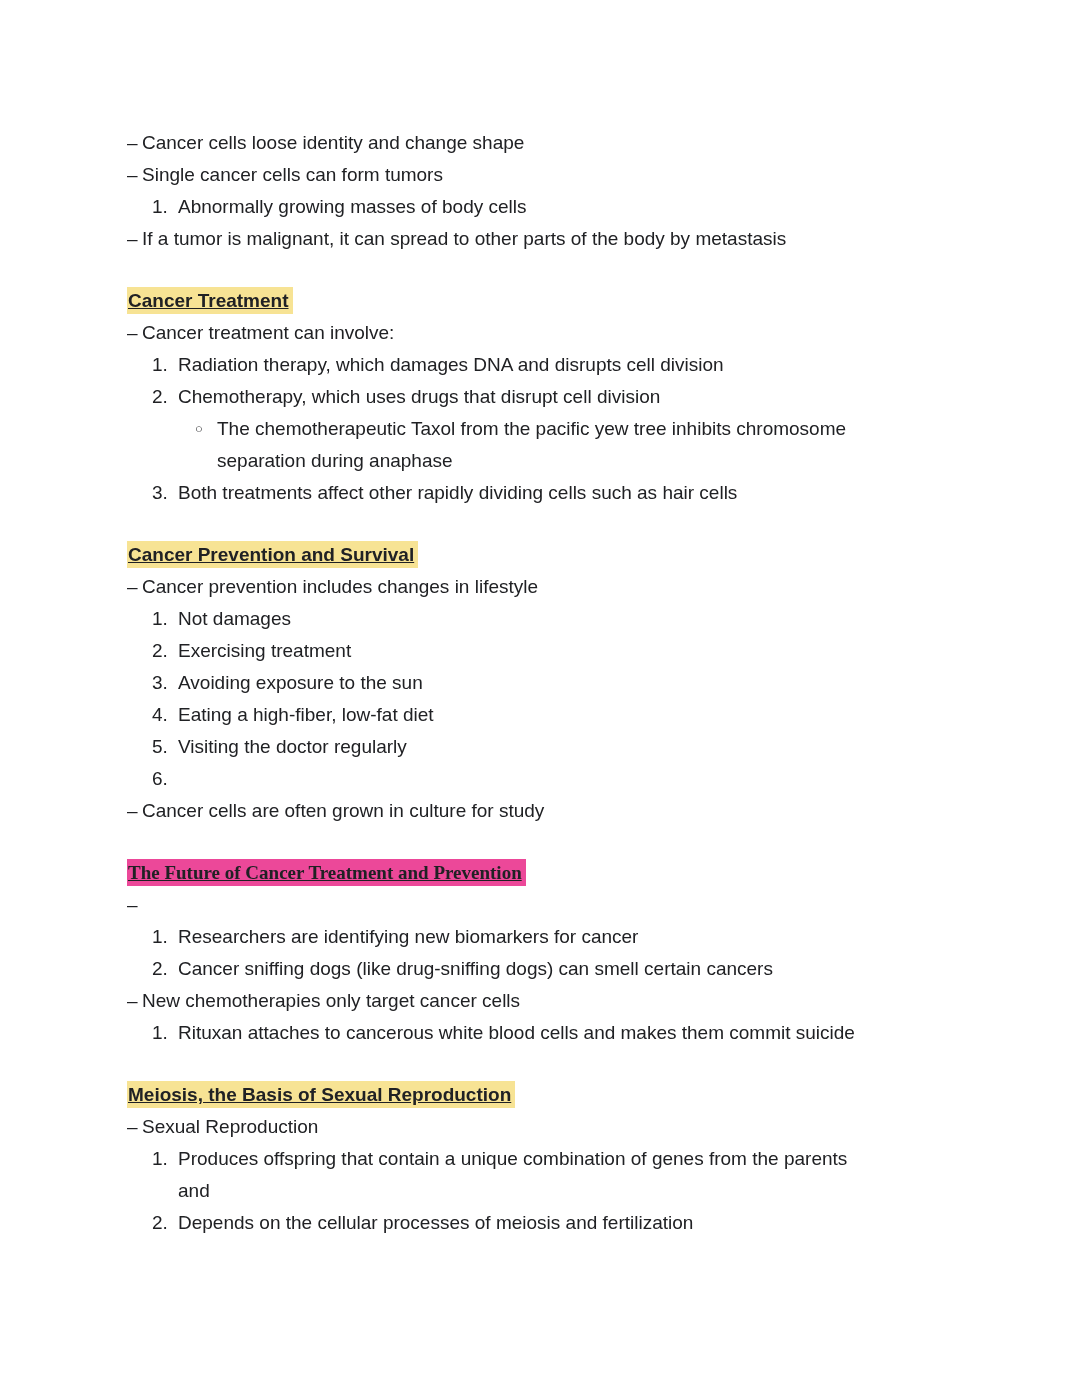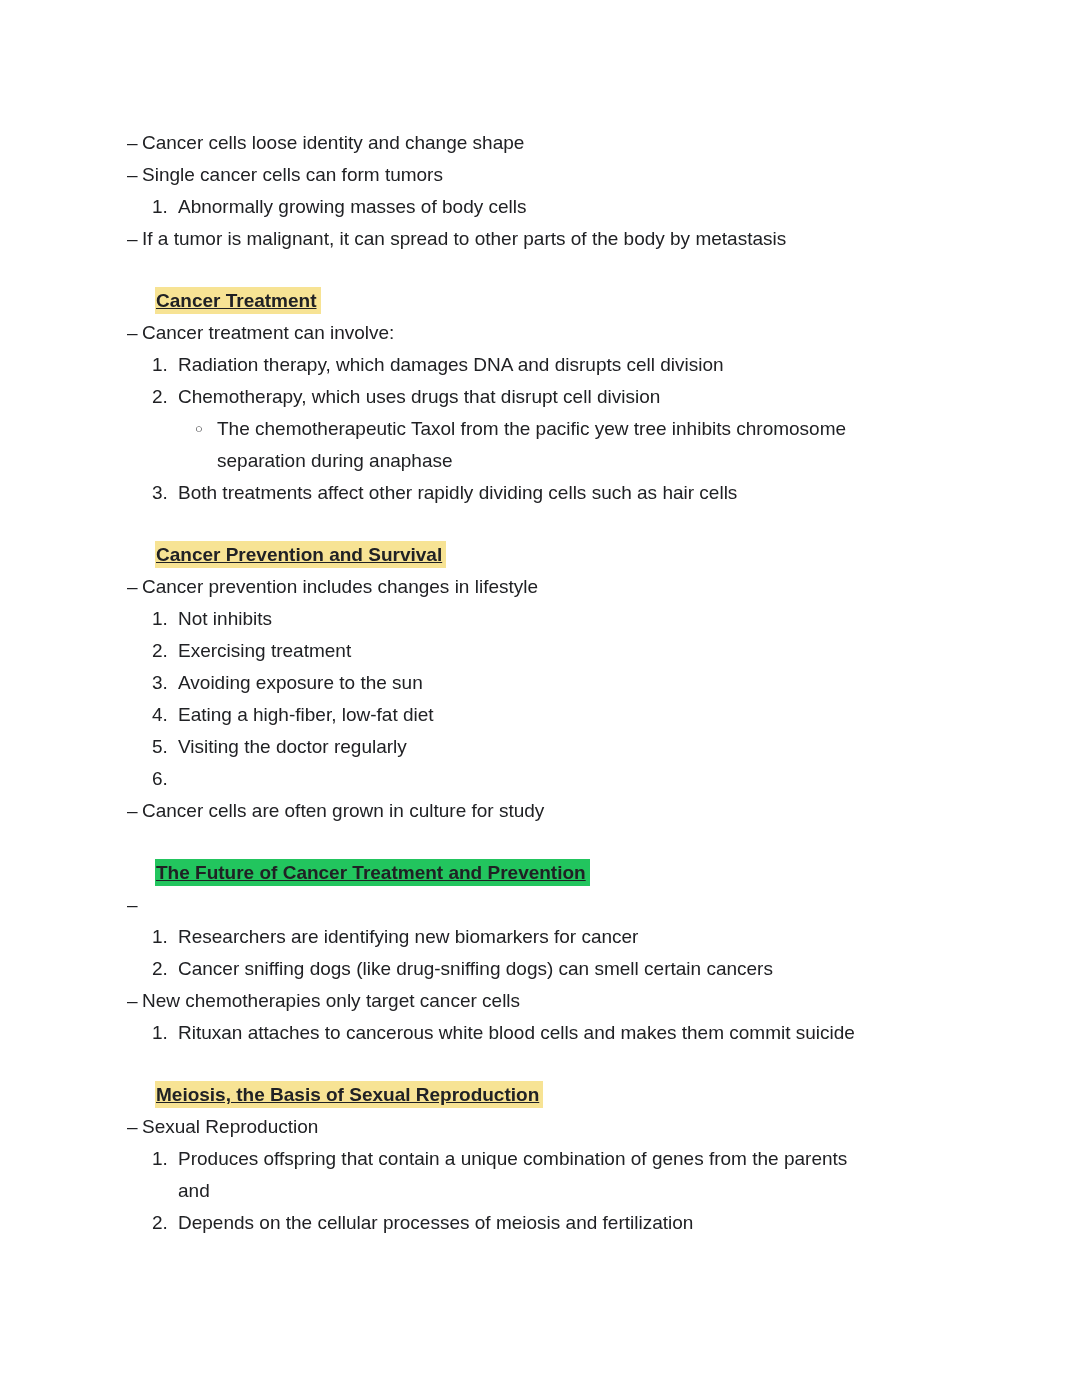--- a/index.html
+++ b/index.html
@@ -20,21 +20,20 @@
     padding-left: 127px;
     width: 990px;
   }
   .doc-section + .doc-section { margin-top: 30px; }
   .heading-row { line-height: 32px; white-space: nowrap; }
   .heading-highlight {
     font-weight: bold;
     text-decoration: underline;
     padding: 3px 4px 3px 1px;
     background: #F7E394;
-    margin-left: 28px;
   }
   .li { display: flex; align-items: flex-start; }
   .marker { flex: none; display: block; }
   .li-dash .marker { width: 15px; }
   .li-number { padding-left: 25px; }
   .li-number .marker { width: 26px; }
   .li-circle { padding-left: 68px; }
   .li-circle .marker { width: 22px; font-size: 13px; }
   .item-text { display: block; }
   .text-line { display: block; white-space: nowrap; }
@@ -108,21 +107,21 @@
         <div class="heading-row"><span class="heading-highlight" style="background: rgb(247, 227, 148);">Cancer Prevention and Survival</span></div>
         <div class="li li-dash">
           <span class="marker">–</span>
           <span class="item-text">
             <span class="text-line">Cancer prevention includes changes in lifestyle</span>
           </span>
         </div>
         <div class="li li-number">
           <span class="marker">1.</span>
           <span class="item-text">
-            <span class="text-line">Not inhibits</span>
+            <span class="text-line">Not damages</span>
           </span>
         </div>
         <div class="li li-number">
           <span class="marker">2.</span>
           <span class="item-text">
             <span class="text-line">Exercising treatment</span>
           </span>
         </div>
         <div class="li li-number">
           <span class="marker">3.</span>
@@ -146,21 +145,21 @@
           <span class="marker">6.</span>
         </div>
         <div class="li li-dash">
           <span class="marker">–</span>
           <span class="item-text">
             <span class="text-line">Cancer cells are often grown in culture for study</span>
           </span>
         </div>
       </section>
       <section class="doc-section">
-        <div class="heading-row"><span class="heading-highlight" style="background: #22c55e;">The Future of Cancer Treatment and Prevention</span></div>
+        <div class="heading-row"><span class="heading-highlight" style="background: #ec4899; font-family: Liberation Serif, serif;">The Future of Cancer Treatment and Prevention</span></div>
         <div class="li li-dash">
           <span class="marker">–</span>
         </div>
         <div class="li li-number">
           <span class="marker">1.</span>
           <span class="item-text">
             <span class="text-line">Researchers are identifying new biomarkers for cancer</span>
           </span>
         </div>
         <div class="li li-number">

